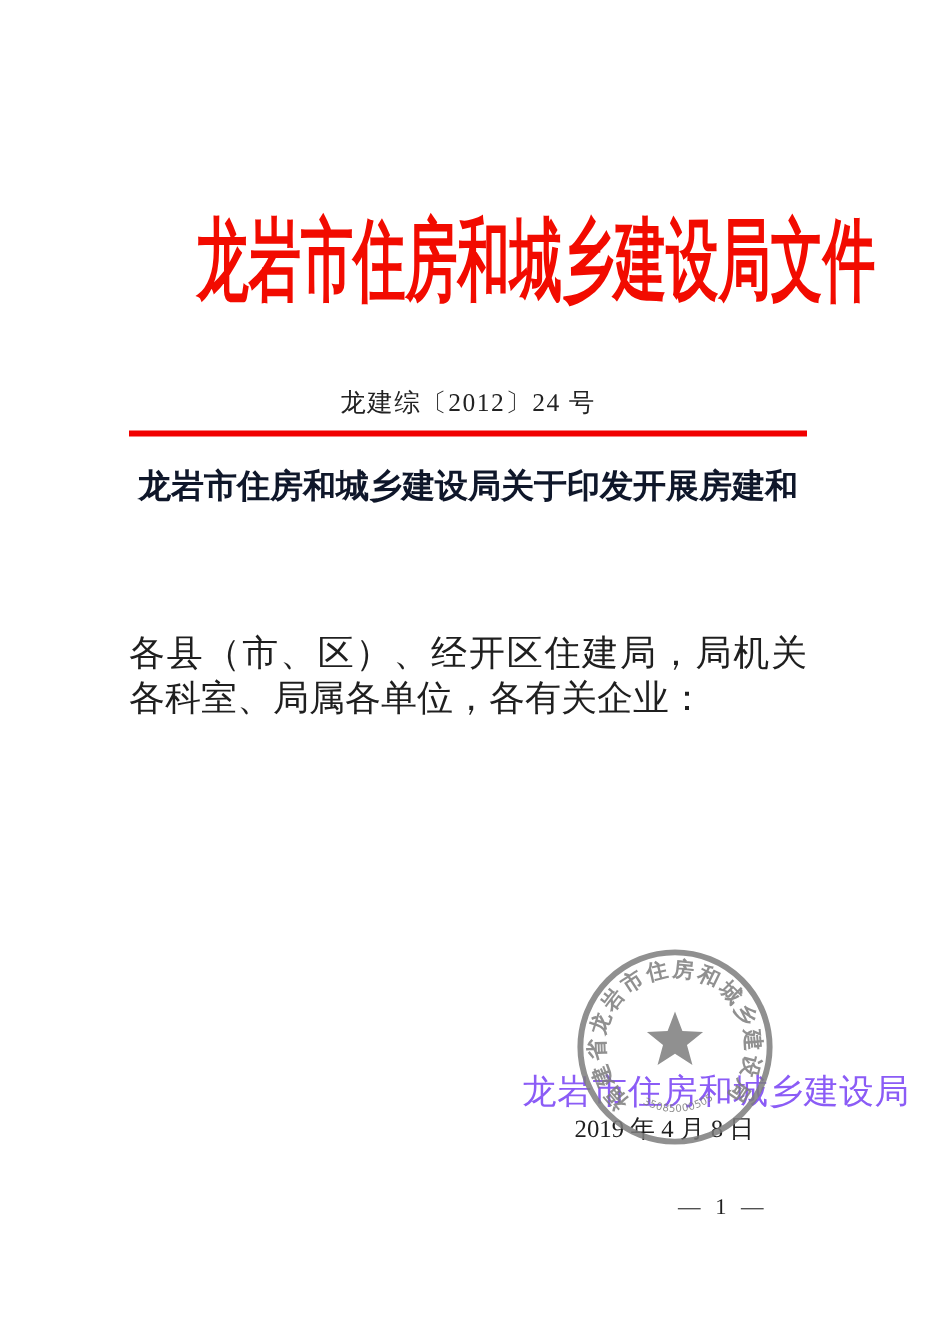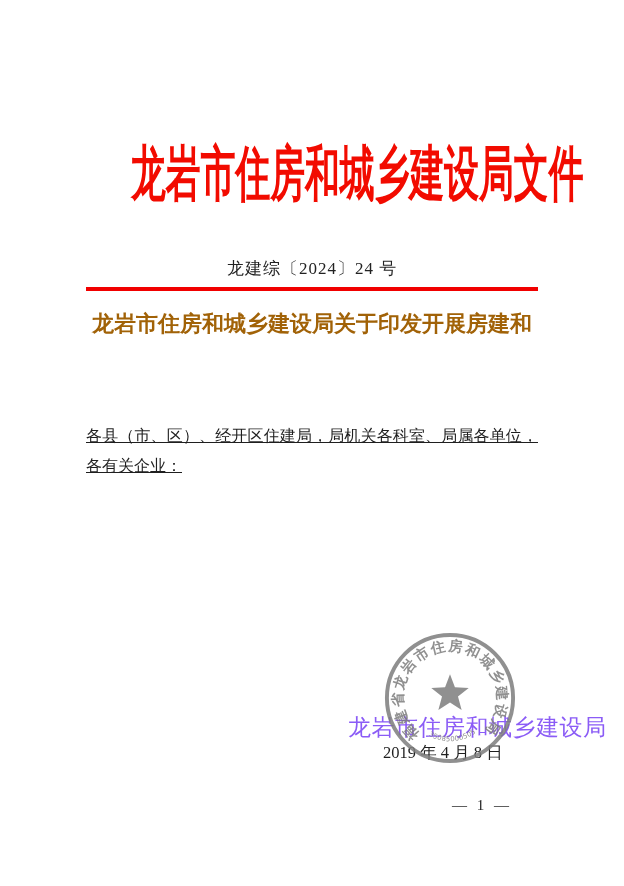--- a/index.html
+++ b/index.html
@@ -38,32 +38,31 @@
     width: 452px; height: 4px;
     background: #f10000;
   }
   .doc-title {
     position: absolute;
     top: 309px; left: 30px; right: 30px;
     text-align: center;
     font-weight: bold;
     font-size: 22px;
     line-height: 29px;
-    color: #a16207;
+    color: #0f172a;
   }
   .doc-title span { display: block; }
   .body-text {
     position: absolute;
     top: 421px; left: 86px;
     width: 452px;
-    font-size: 16px;
+    font-size: 24px;
     line-height: 30px;
     text-align: justify;
     color: #1f1f1f;
-    text-decoration: underline;
   }
   .body-text p { margin: 0; }
   .body-text .para { text-indent: 2em; }
   .sig-org {
     position: absolute;
     top: 712px; left: 348px;
     font-size: 23px;
     letter-spacing: 0.5px;
     color: #8b5cf6;
     white-space: nowrap;
@@ -90,21 +89,21 @@
     white-space: nowrap;
   }
 </style>
 </head>
 <body>
 
 <div class="page">
 
   <div class="red-header">龙岩市住房和城乡建设局文件</div>
 
-  <div class="doc-number">龙建综〔2024〕24 号</div>
+  <div class="doc-number">龙建综〔2012〕24 号</div>
 
   <div class="red-rule"></div>
 
   <div class="doc-title">
     <span>龙岩市住房和城乡建设局关于印发开展房建和</span>
   </div>
 
   <div class="body-text">
     <p class="salutation">各县（市、区）、经开区住建局，局机关各科室、局属各单位，各有关企业：</p>
   </div>

